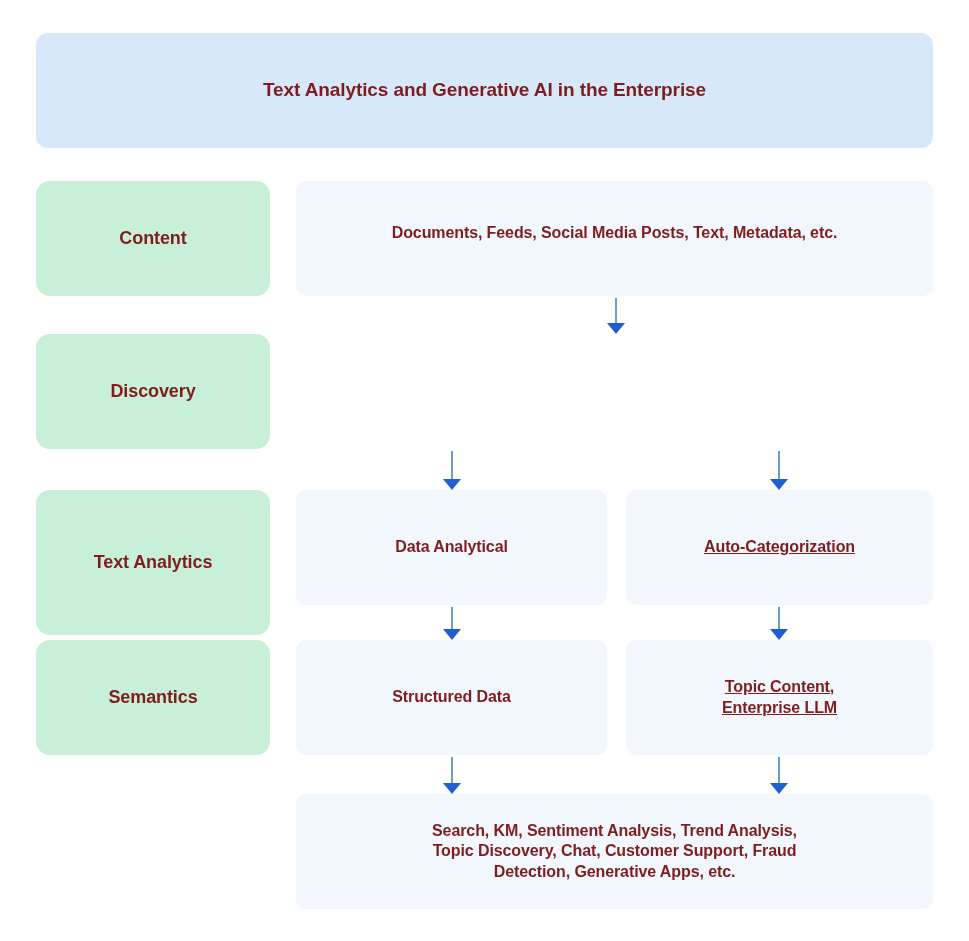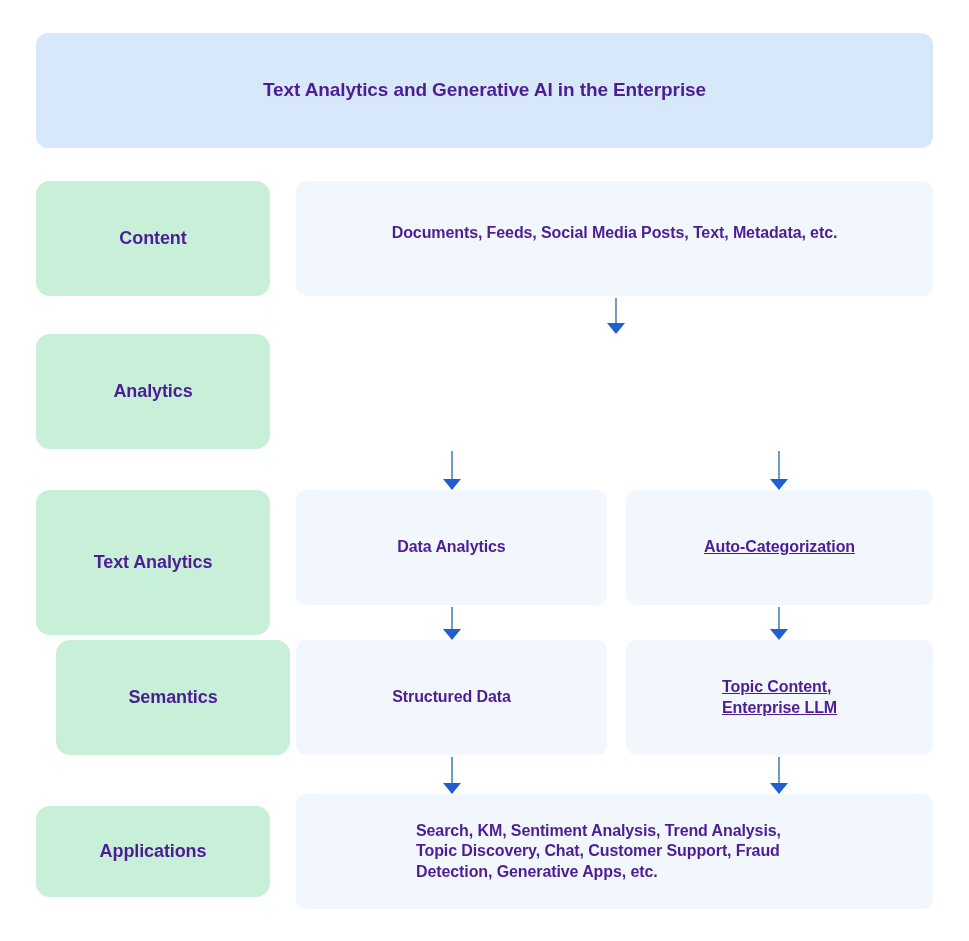--- a/index.html
+++ b/index.html
@@ -21,22 +21,22 @@
     overflow: hidden;
   }
 
   
   .box {
     position: absolute;
     box-sizing: border-box;
     display: flex;
     align-items: center;
     justify-content: center;
-    text-align: left;
-    color: #4c1d95;
+    text-align: center;
+    color: #7f1d1d;
     font-weight: bold;
     letter-spacing: -0.1px;
     line-height: 1.28;
   }
 
   .title-box {
     left: 36px;
     top: 33px;
     width: 897px;
     height: 115px;
@@ -57,21 +57,21 @@
     background: #f2f6fd;
     border-radius: 10px;
     font-size: 16px;
     padding: 0 16px;
   }
 
   
   .row1 { top: 181px; height: 115px; }
   .row2 { top: 334px; height: 115px; }
   .row3 { top: 490px; height: 145px; }
-  .row4 { top: 640px; height: 115px; margin-left: 20px; }
+  .row4 { top: 640px; height: 115px; }
   .row5 { top: 806px; height: 91px;  }   
 
   .c-row1 { left: 296px; width: 637px; top: 181px; height: 115px; align-items: flex-start; padding-top: 42px; }
   .c-row2 { left: 296px; width: 637px; top: 334px; height: 115px; }
   .c-row5 { left: 296px; width: 637px; top: 794px; height: 115px; }
 
   
   .c-left  { left: 296px; width: 311px; }
   .c-right { left: 626px; width: 307px; text-decoration: underline; }
   .c-row3 { top: 490px; height: 115px; }
@@ -103,32 +103,31 @@
 </style>
 </head>
 <body>
 
 <div class="canvas">
 
   <div class="box title-box">Text Analytics and Generative AI in the Enterprise</div>
 
   <div class="box label-box row1">Content</div>
 
-  <div class="box label-box row2">Analytics</div>
+  <div class="box label-box row2">Discovery</div>
 
   <div class="box label-box row3">Text Analytics</div>
 
   <div class="box label-box row4">Semantics</div>
 
-  <div class="box label-box row5">Applications</div>
 
   <div class="box content-box c-row1">Documents, Feeds, Social Media Posts, Text, Metadata, etc.</div>
 
 
-  <div class="box content-box c-row3 c-left">Data Analytics</div>
+  <div class="box content-box c-row3 c-left">Data Analytical</div>
 
   <div class="box content-box c-row3 c-right">Auto-Categorization</div>
 
   <div class="box content-box c-row4 c-left">Structured Data</div>
 
   <div class="box content-box c-row4 c-right" style="white-space: pre-line;">Topic Content,
 Enterprise LLM</div>
 
   <div class="box content-box c-row5" style="padding: 0 120px;">Search, KM, Sentiment Analysis, Trend Analysis, Topic Discovery, Chat, Customer Support, Fraud Detection, Generative Apps, etc.</div>
 

